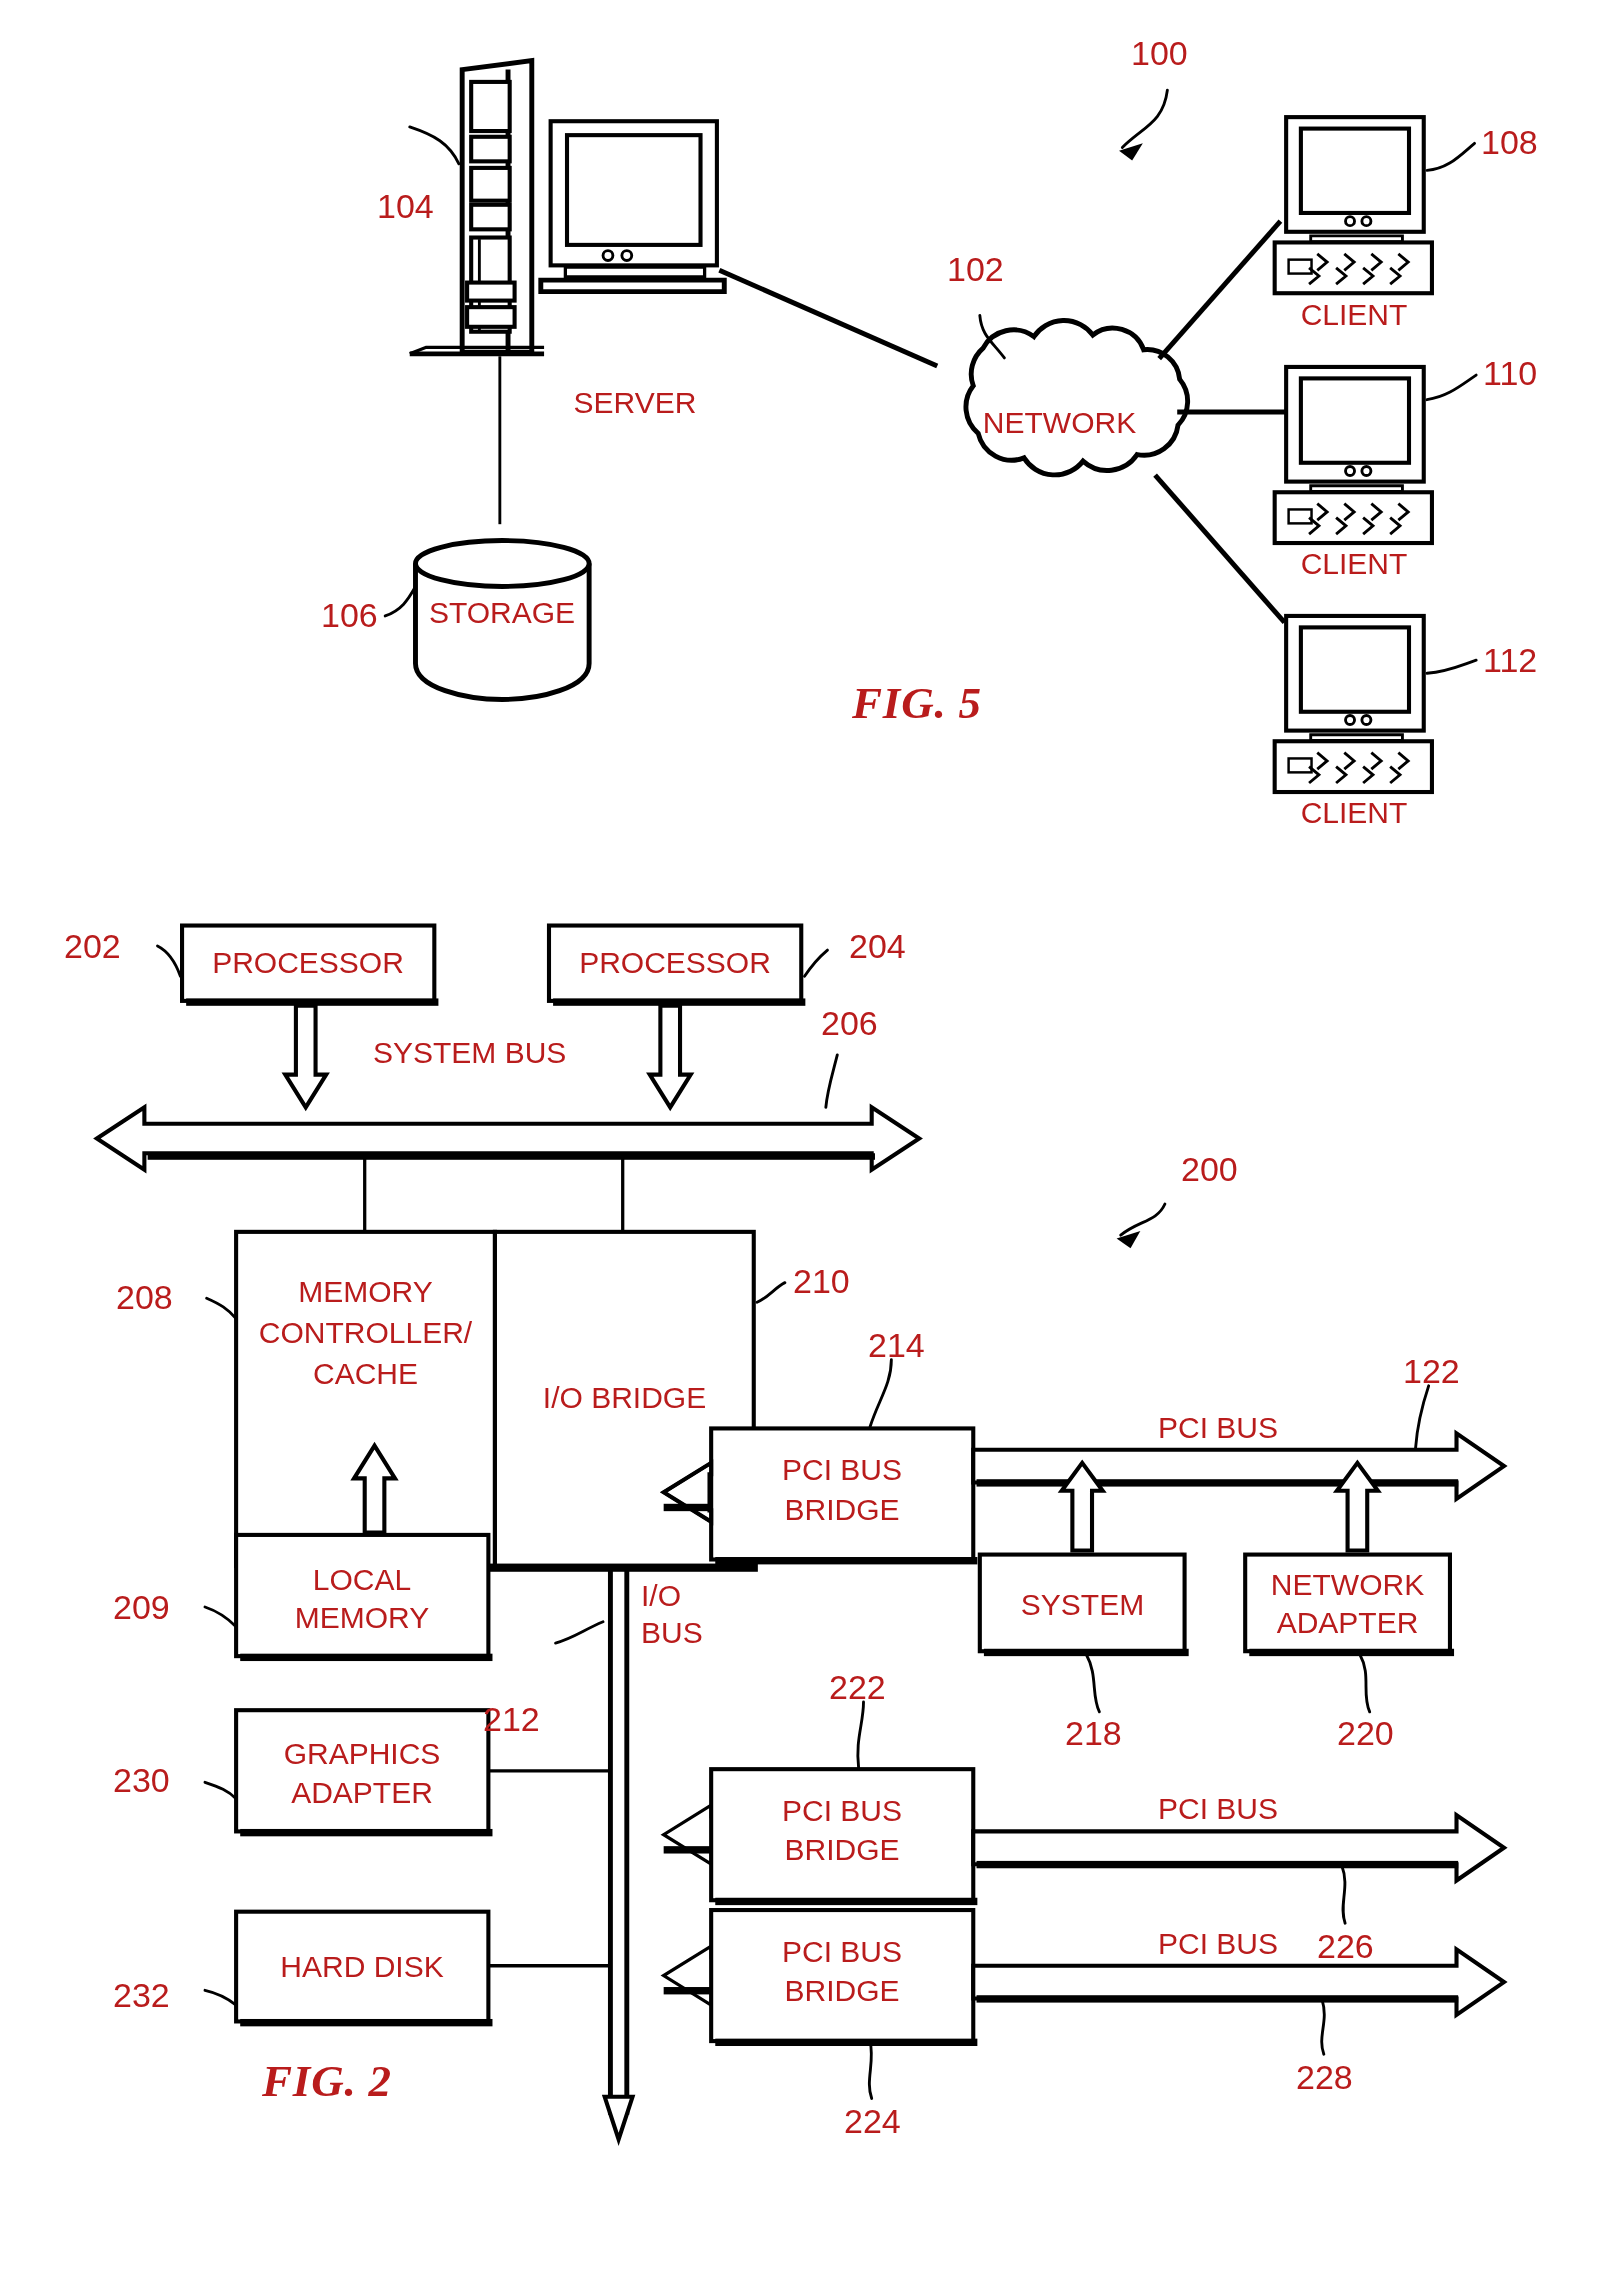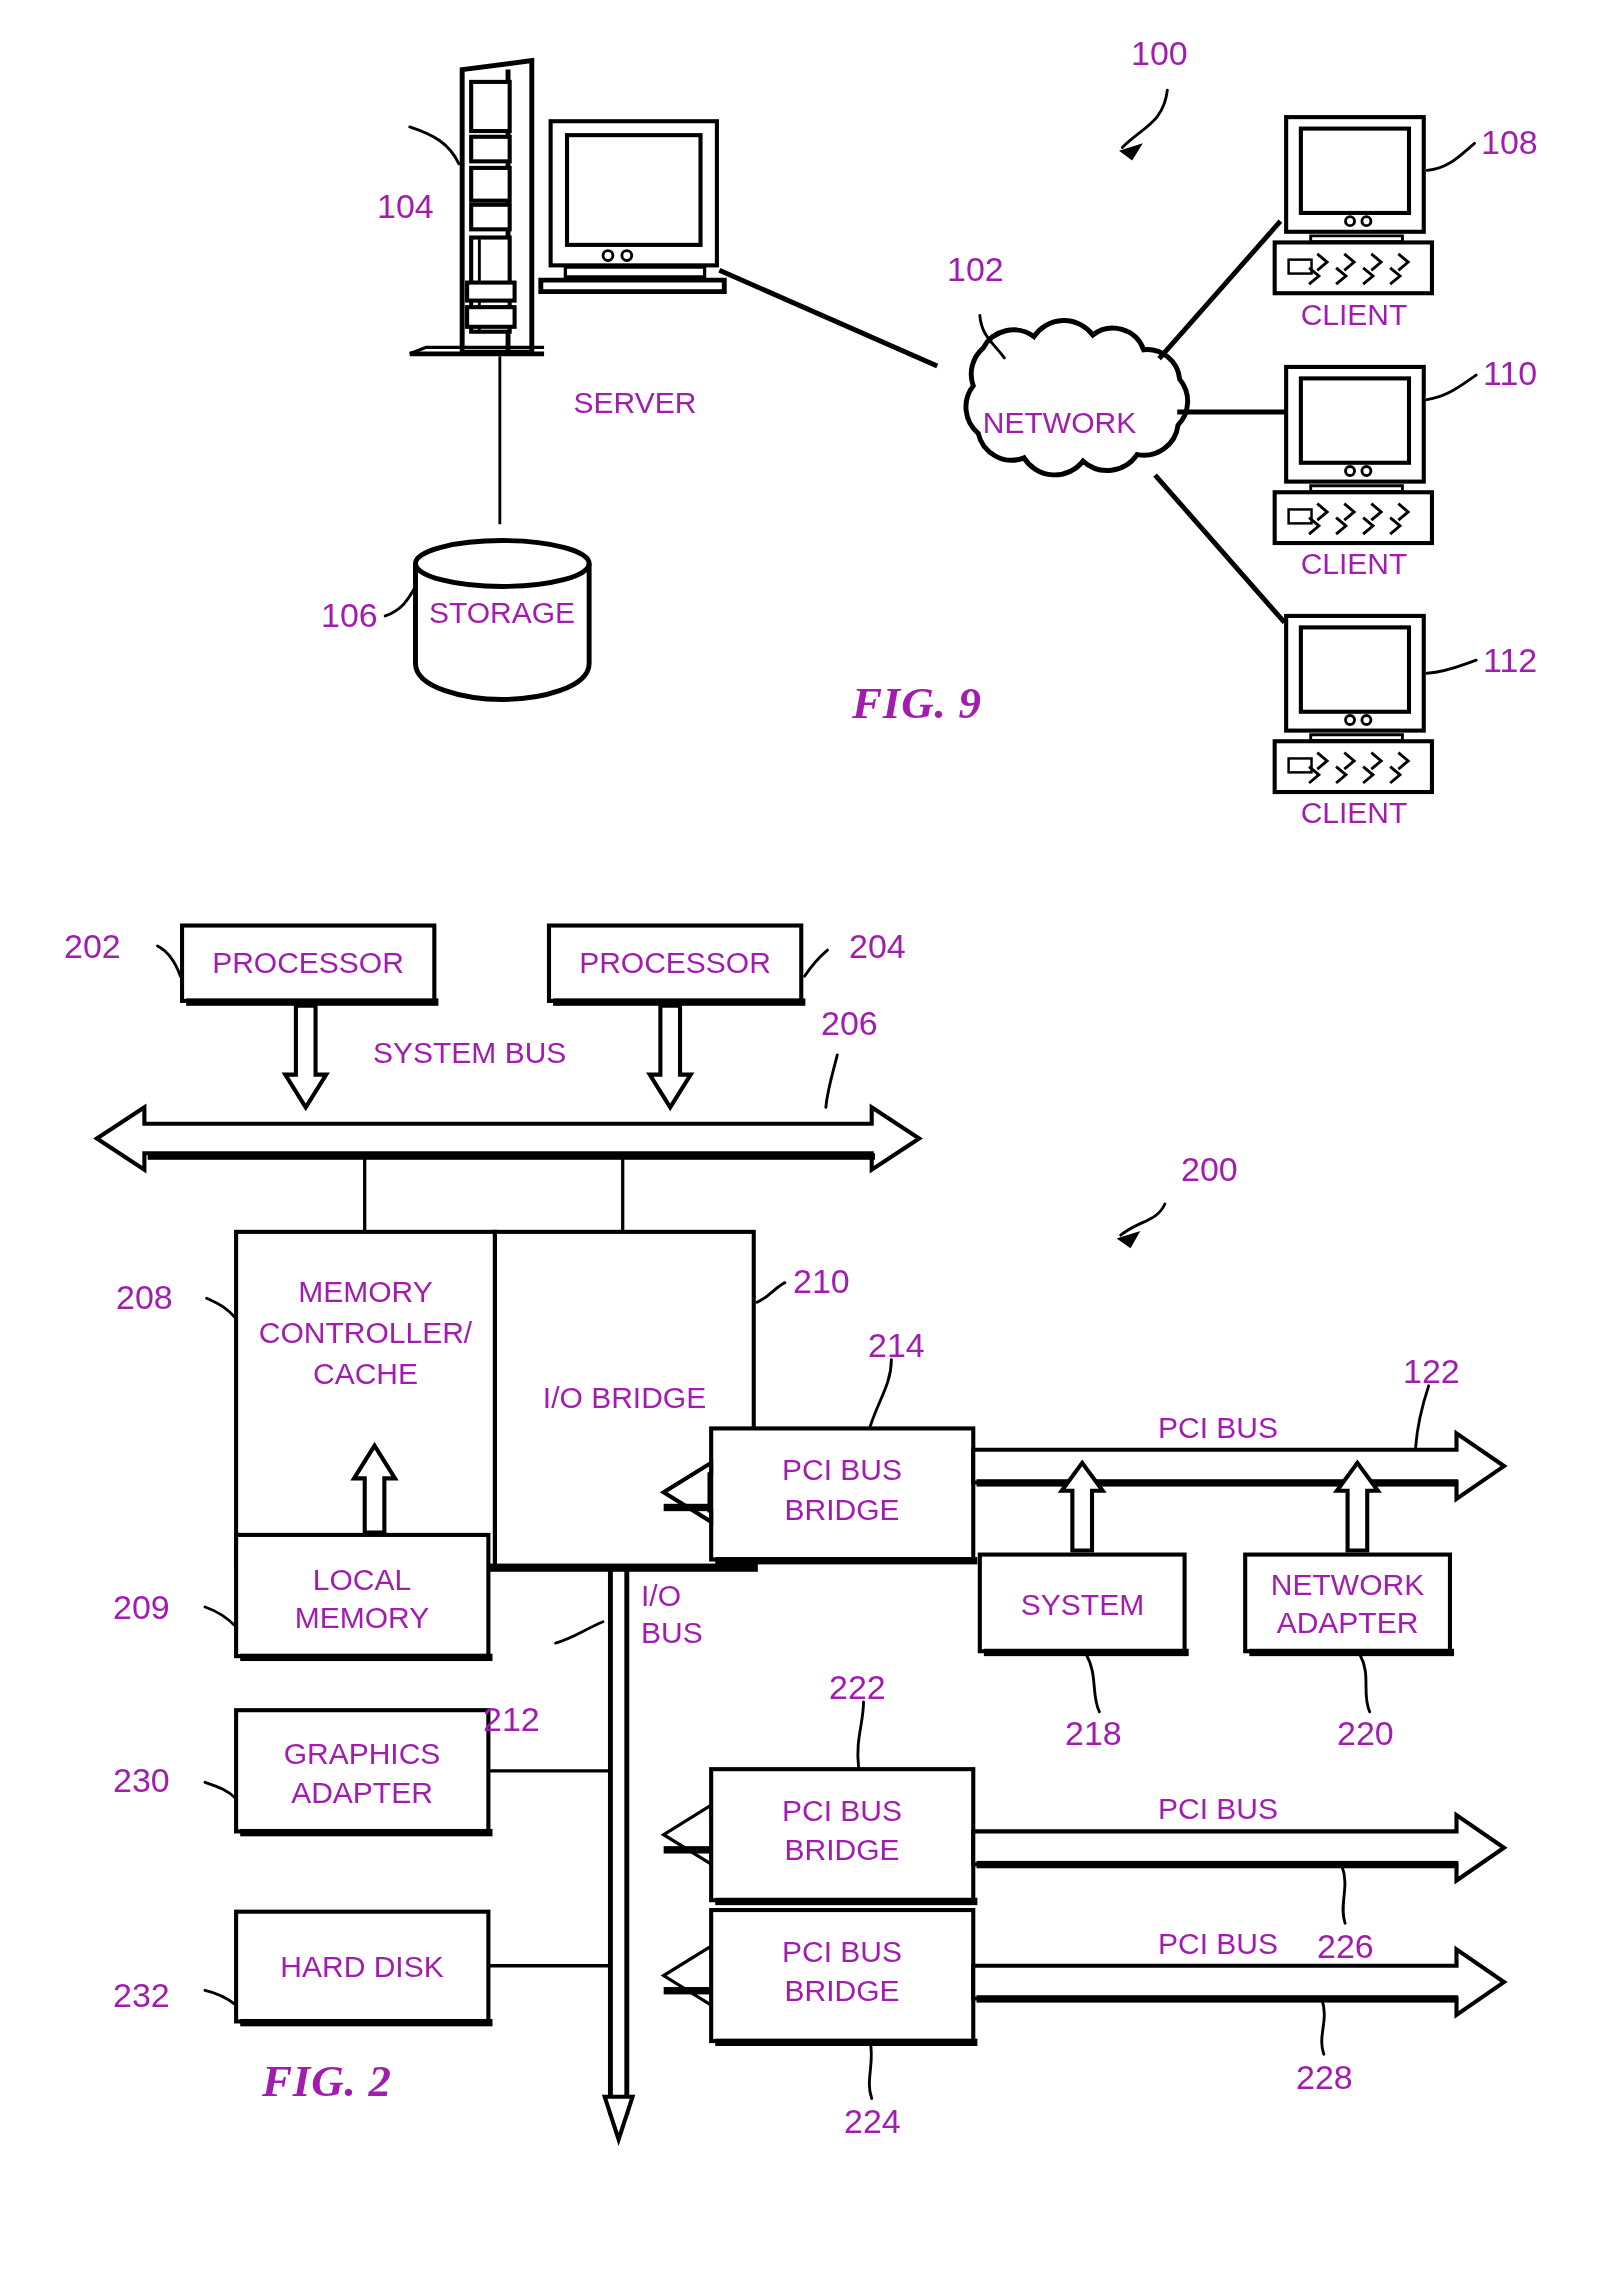--- a/index.html
+++ b/index.html
@@ -27,21 +27,21 @@
   .ln-thick { fill: none; stroke: #000; stroke-width: 6; }
   .lead { fill: none; stroke: #000; stroke-width: 3.5; stroke-linecap: round; }
   .box { fill: #fff; stroke: #000; stroke-width: 5; }
   .shadowbar { fill: #000; }
   .hollow { fill: #fff; stroke: #000; stroke-width: 5; stroke-linejoin: miter; }
   .solidblk { fill: #000; stroke: none; }
 
   .lbl {
     position: absolute;
     font-family: "Liberation Sans", sans-serif;
-    color: #a21caf;
+    color: #b91c1c;
     white-space: pre;
     line-height: 1.12;
     letter-spacing: 0px;
   }
   .ref {
     font-size: 34px;
   }
   .boxtext {
     font-size: 30px;
     text-align: center;
@@ -367,21 +367,21 @@
 
   <div class="lbl ref" style="left:1481px; top:123px;">108</div>
   <div class="lbl devlabel" style="left:1276px; top:298px; width:156px;">CLIENT</div>
 
   <div class="lbl ref" style="left:1483px; top:354px;">110</div>
   <div class="lbl devlabel" style="left:1276px; top:547px; width:156px;">CLIENT</div>
 
   <div class="lbl ref" style="left:1483px; top:641px;">112</div>
   <div class="lbl devlabel" style="left:1276px; top:796px; width:156px;">CLIENT</div>
 
-  <div class="lbl caption" style="left:852px; top:678px;">FIG. 9</div>
+  <div class="lbl caption" style="left:852px; top:678px;">FIG. 5</div>
 
   <div class="lbl ref" style="left:1135px; top:1150px;margin-left:46px;">200</div>
 
   <div class="lbl ref" style="left:64px; top:927px;">202</div>
   <div class="lbl boxtext" style="left:182px; top:946px; width:252px;">PROCESSOR</div>
 
   <div class="lbl ref" style="left:849px; top:927px;">204</div>
   <div class="lbl boxtext" style="left:549px; top:946px; width:252px;">PROCESSOR</div>
 
   <div class="lbl bustext" style="left:373px; top:1036px;">SYSTEM BUS</div>

